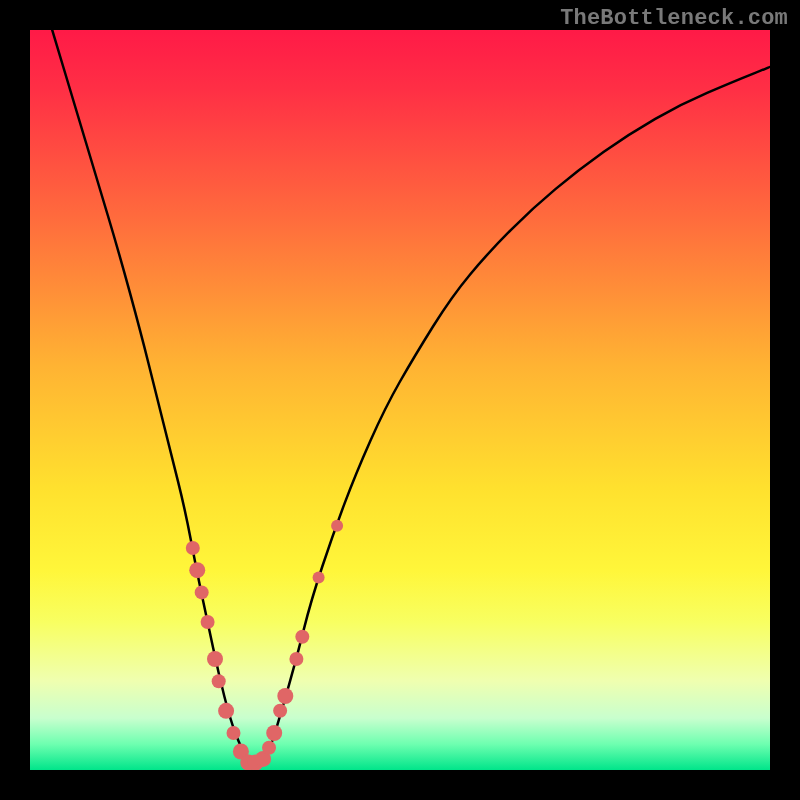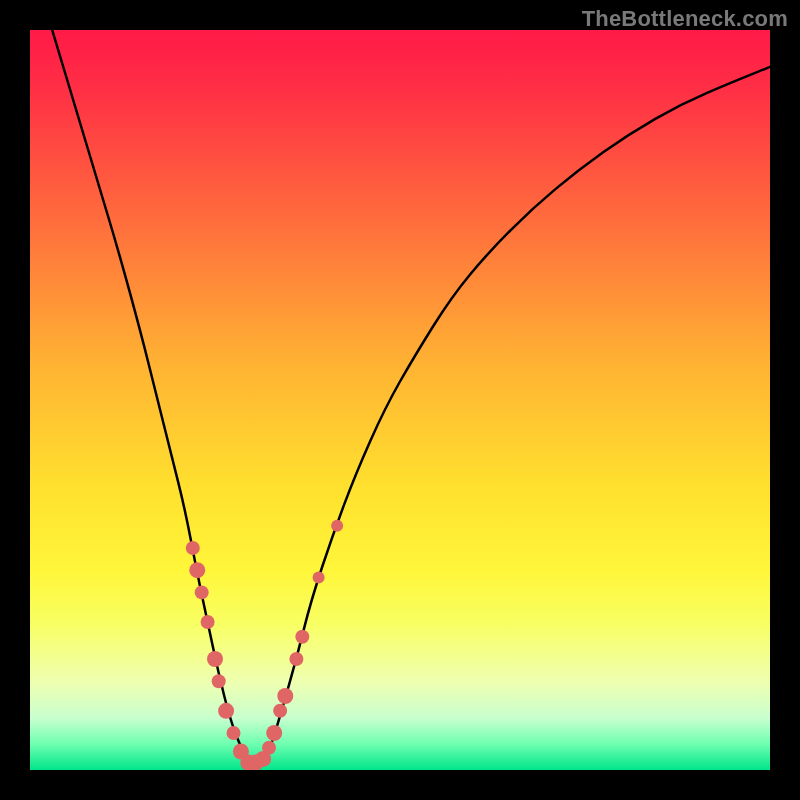--- a/index.html
+++ b/index.html
@@ -37,21 +37,21 @@
     position: absolute;
     left: 0;
     top: 0;
     width: 100%;
     height: 100%;
   }
   .watermark {
     position: absolute;
     top: 6px;
     right: 12px;
-    font-family: Liberation Sans, sans-serif;
+    font-family: Liberation Mono, monospace;
     font-size: 22px;
     font-weight: 600;
     color: #797979;
     letter-spacing: 0.2px;
   }
 </style>
 </head>
 <body>
 
 <div class="frame">

